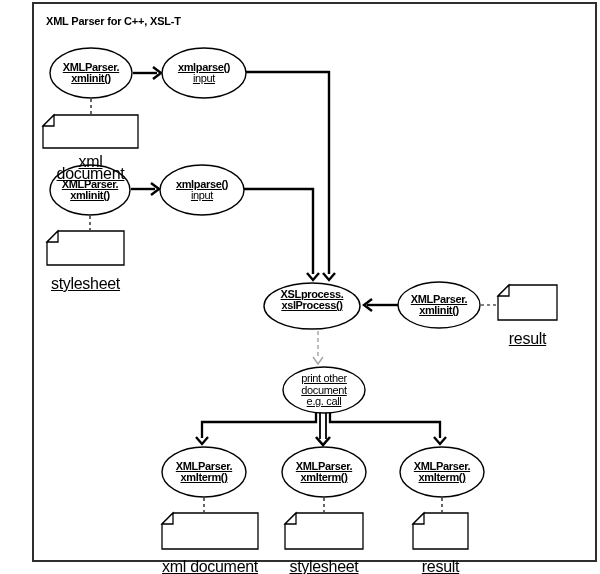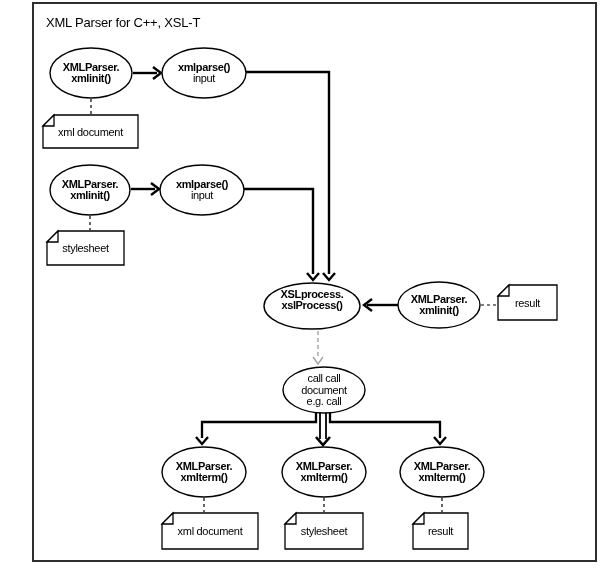--- a/index.html
+++ b/index.html
@@ -3,28 +3,28 @@
 <meta charset="utf-8">
 <style>
   html,body{margin:0;padding:0;background:#ffffff;}
   #stage{
     position:relative;width:600px;height:574px;background:#ffffff;overflow:hidden;
     font-family:"Liberation Sans", sans-serif;
   }
   #diagram-svg{position:absolute;left:0;top:0;}
   .lbl{
     position:absolute;display:flex;flex-direction:column;align-items:center;justify-content:center;
-    text-align:center;color:#000;pointer-events:none;
+    text-align:center;color:#000;pointer-events:none;text-decoration:underline;
   }
   .node-lbl{font-size:11px;line-height:11.5px;letter-spacing:-0.35px;}
   .node-lbl .b{font-weight:bold;}
   .node-lbl .r{font-weight:normal;}
-  .doc-lbl{font-size:11px;line-height:12px;letter-spacing:-0.3px;font-weight:normal;}
+  .doc-lbl{font-size:16px;line-height:12px;letter-spacing:-0.3px;font-weight:normal;margin-top:36px;}
   #title{
-    position:absolute;left:46px;top:15px;font-size:13px;font-weight:normal;letter-spacing:-0.2px;color:#000;
+    position:absolute;left:46px;top:15px;font-size:11px;font-weight:bold;letter-spacing:-0.2px;color:#000;
   }
 </style>
 </head>
 <body>
 
 <div id="stage">
 
   <svg id="diagram-svg" width="600" height="574" viewBox="0 0 600 574">
 
     <rect x="33" y="3" width="563" height="558" fill="none" stroke="#2e2e2e" stroke-width="2"></rect>
@@ -151,21 +151,21 @@
     <span class="b">XSLprocess.</span>
     <span class="b">xslProcess()</span>
   </div>
 
   <div class="lbl node-lbl" style="left:398px;top:283px;width:82px;height:44px">
     <span class="b">XMLParser.</span>
     <span class="b">xmlinit()</span>
   </div>
 
   <div class="lbl node-lbl" style="left:283px;top:368px;width:82px;height:45px">
-    <span class="r">call call</span>
+    <span class="r">print other</span>
     <span class="r">document</span>
     <span class="r">e.g. call</span>
   </div>
 
   <div class="lbl node-lbl" style="left:162px;top:449px;width:84px;height:46px">
     <span class="b">XMLParser.</span>
     <span class="b">xmlterm()</span>
   </div>
 
   <div class="lbl node-lbl" style="left:282px;top:449px;width:84px;height:46px">

